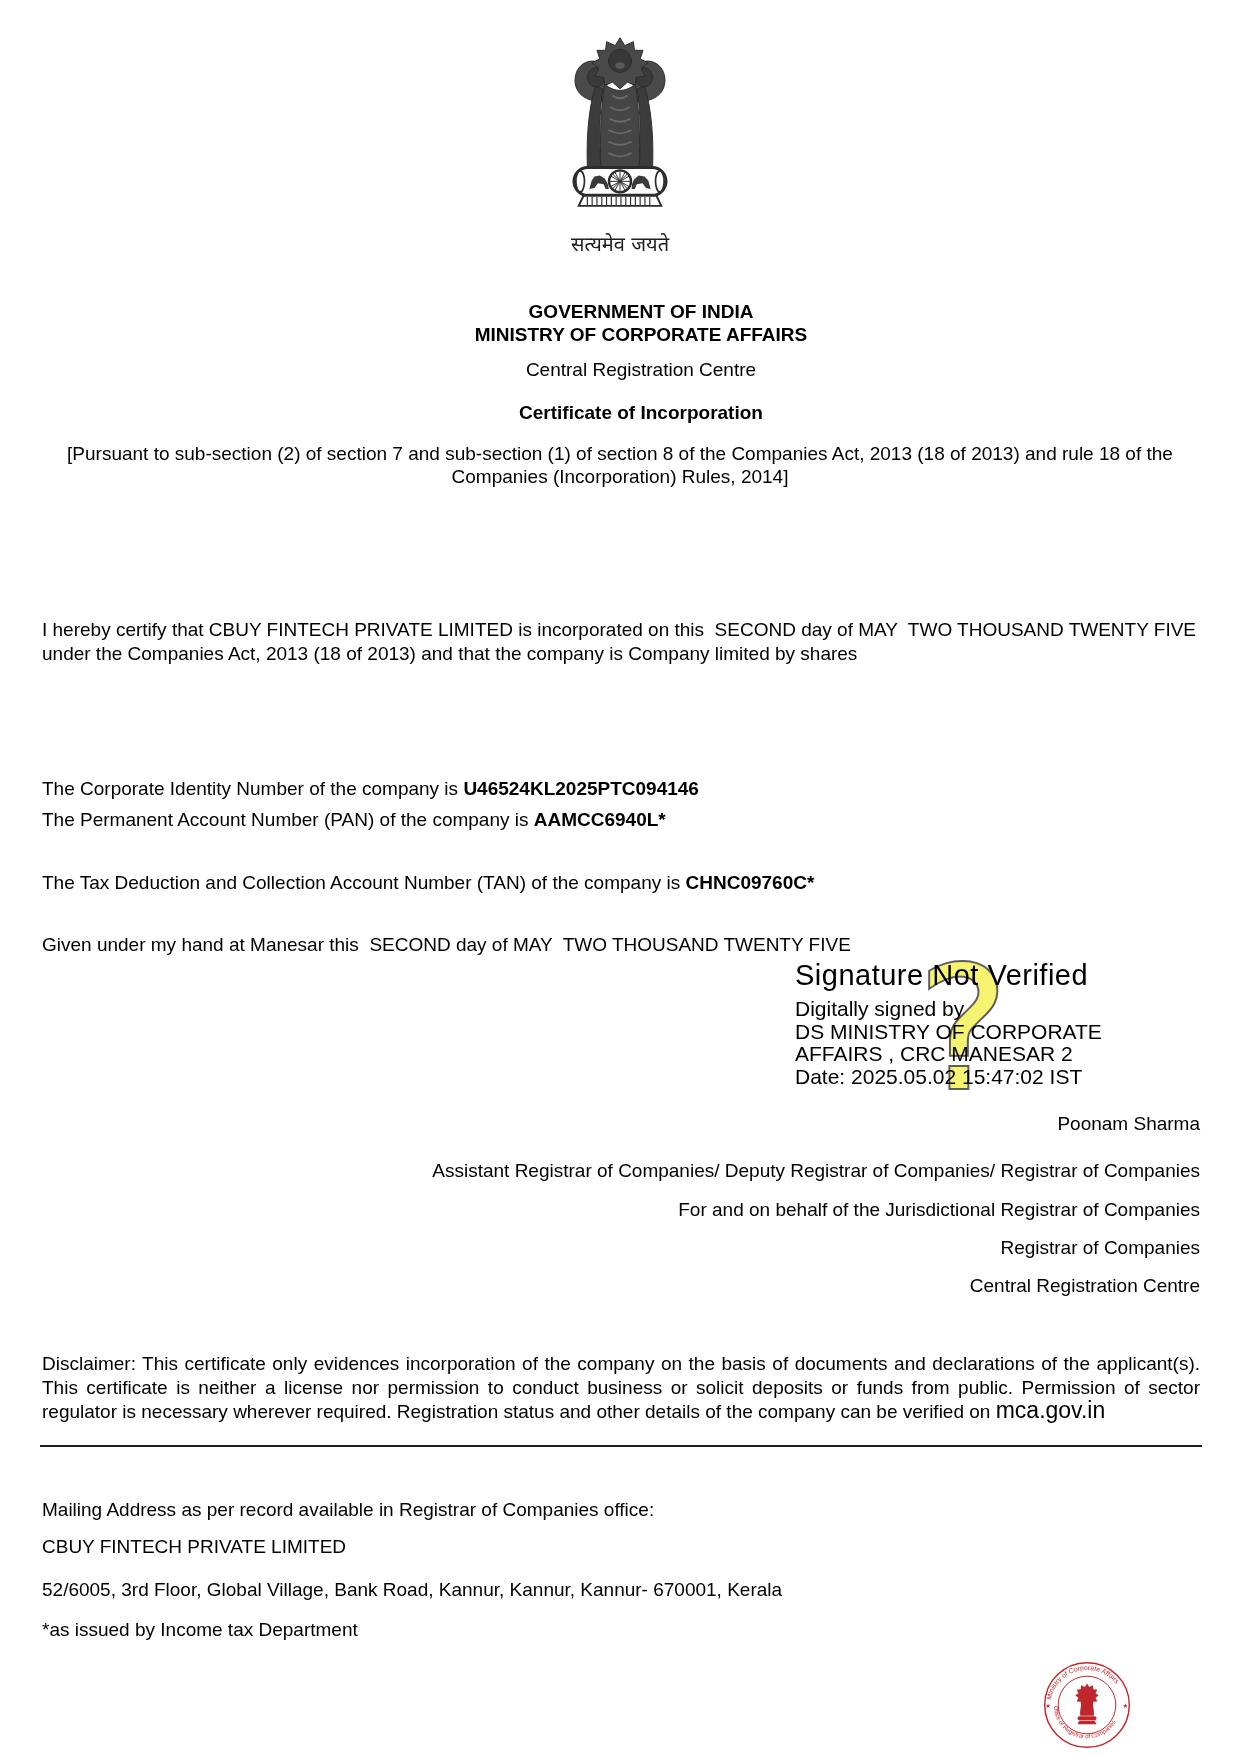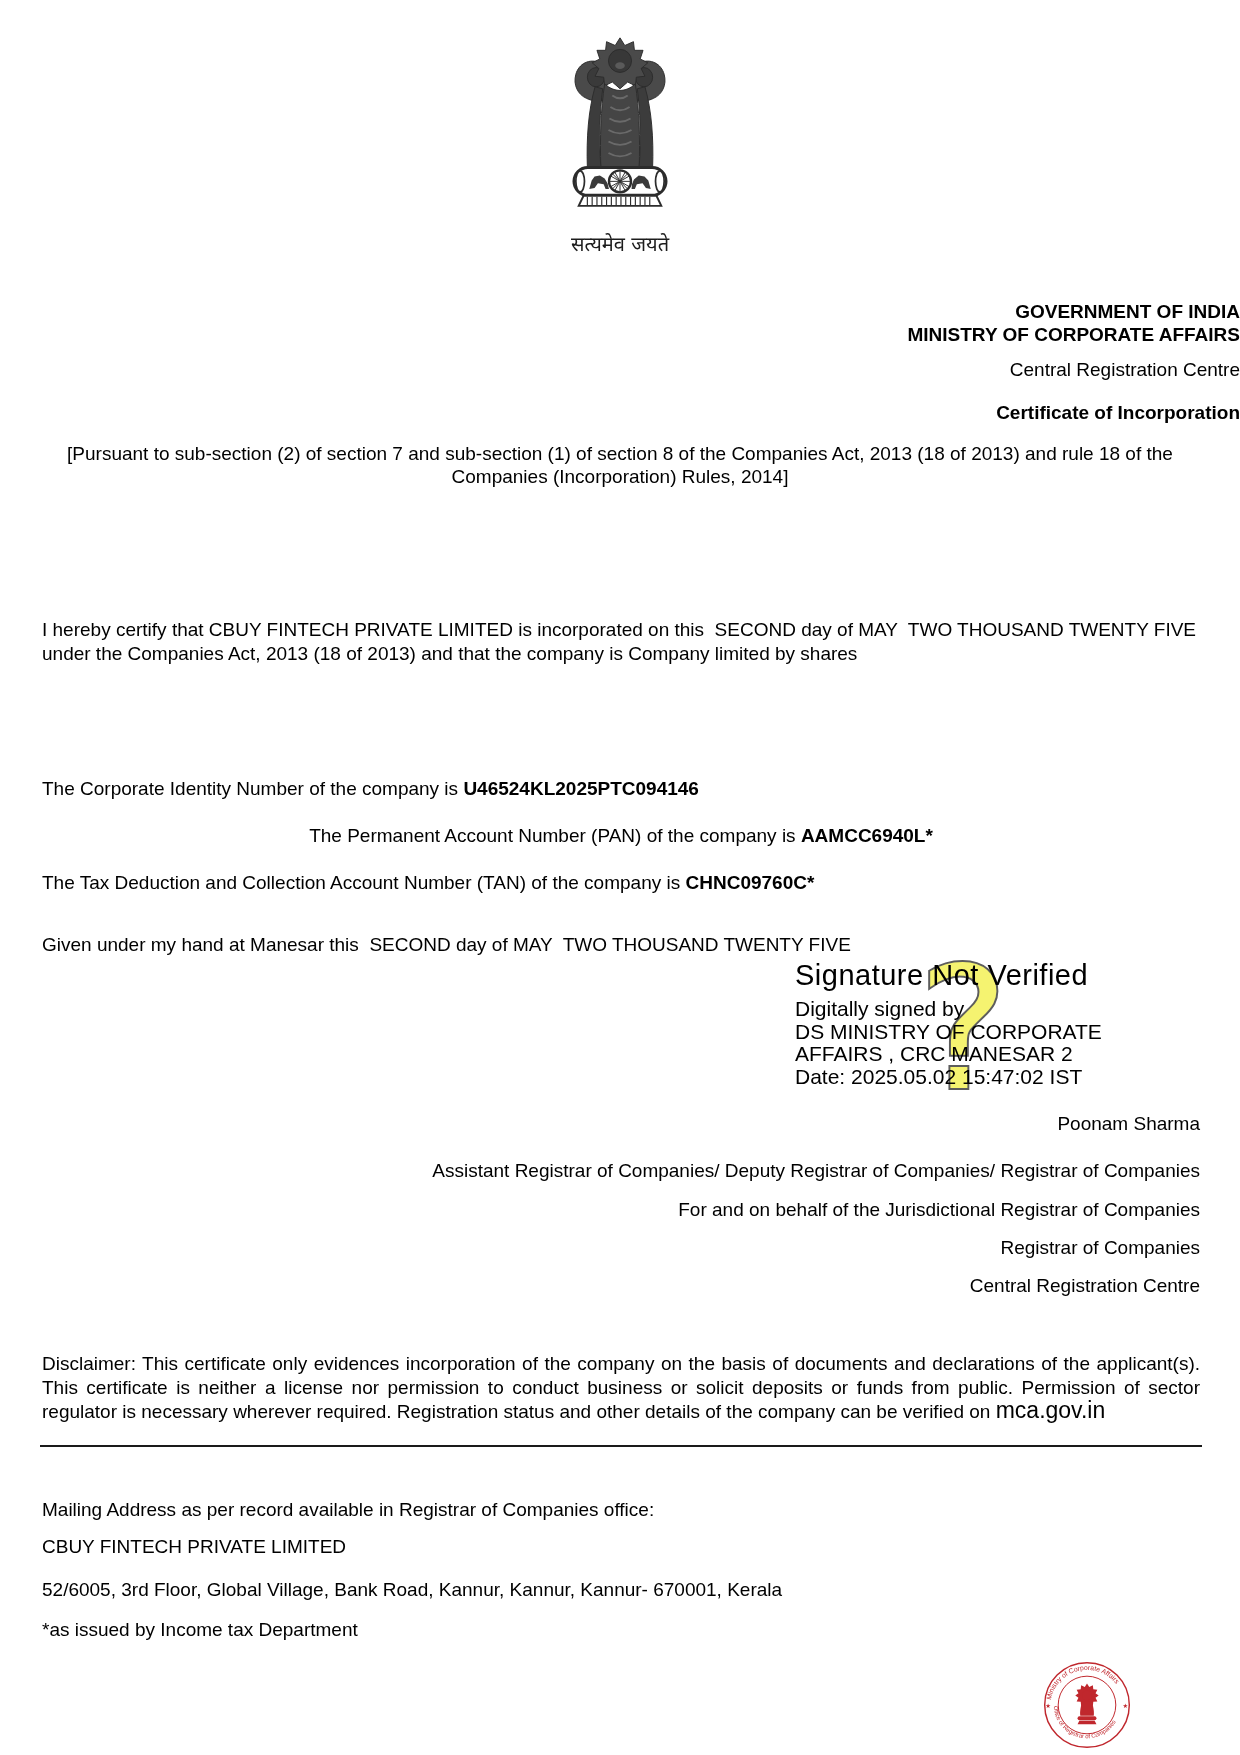--- a/index.html
+++ b/index.html
@@ -6,34 +6,34 @@
   .page{
     position:relative;
     width:1240px;
     height:1755px;
     background:#ffffff;
     font-family:"Liberation Sans", sans-serif;
     color:#000;
     overflow:hidden;
   }
   .abs{position:absolute;}
-  .centered{left:0;right:0;text-align:right;margin-left:42px;}
+  .centered{left:0;right:0;text-align:center;margin-left:42px;}
   .doc{font-size:19px;line-height:24px;}
   .bold{font-weight:bold;}
   .prewrap{white-space:pre-wrap;}
   .emblem-wrap{top:34px;left:0;right:0;display:flex;flex-direction:column;align-items:center;}
   .motto{font-family:"DejaVu Sans", sans-serif;font-size:20px;margin-top:4px;color:#1c1c1c;}
   .header-gov{top:300px;font-size:19px;line-height:23px;font-weight:bold;}
   .header-crc{top:359px;font-size:19px;}
   .cert-title{top:402px;font-size:19px;font-weight:bold;}
   .pursuant{top:442px;left:40px;width:1160px;text-align:center;font-size:19px;line-height:23px;}
   .body-left{left:42px;width:1158px;margin-top:44px;}
   .certify{top:574px;}
   .cin-line{top:733px;}
-  .pan-line{top:780px;text-align:center;}
+  .pan-line{top:764px;}
   .tan-line{top:827px;}
   .given-line{top:889px;}
   .sig-block{left:795px;top:960px;z-index:3;}
   .sig-title{font-size:29px;line-height:30px;color:#000;letter-spacing:0.5px;}
   .sig-lines{margin-top:8px;font-size:21px;line-height:22.5px;}
   .qmark-svg{left:898px;top:948px;z-index:2;}
   .officer{right:40px;text-align:right;font-size:19px;}
   .officer-name{top:1113px;}
   .officer-designation{top:1160px;}
   .officer-behalf{top:1199px;}

